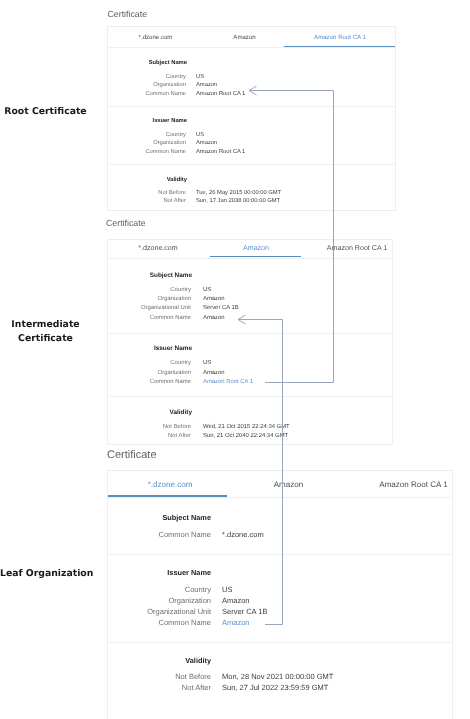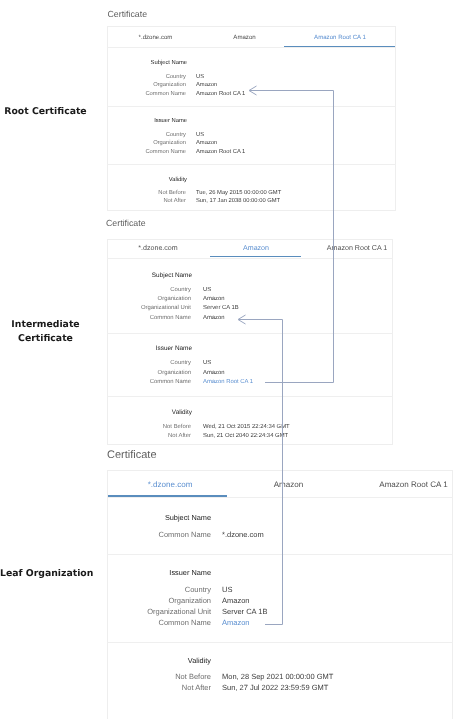--- a/index.html
+++ b/index.html
@@ -11,21 +11,21 @@
   .sidelabel{position:absolute;font-weight:bold;color:#1a1a1a;text-align:center;white-space:pre;
              font-family:"DejaVu Sans",sans-serif;}
 
   .certcap{position:absolute;color:#5f5f5f;white-space:nowrap;}
 
   .card{position:absolute;background:#fff;box-sizing:border-box;border:1px solid #eeeeee;}
   .tab{position:absolute;text-align:center;color:#4f4f4f;white-space:nowrap;transform:translateX(-50%);}
   .tab.active{color:#5b8fd0;}
   .tabunderline{position:absolute;background:#5a8dbd;}
   .divider{position:absolute;height:1px;background:#efefef;}
-  .sec-title{position:absolute;font-weight:normal;color:#212121;white-space:nowrap;text-align:right;line-height:1;}
+  .sec-title{position:absolute;font-weight:bold;color:#212121;white-space:nowrap;text-align:right;line-height:1;}
   .k{position:absolute;text-align:right;color:#6f6f6f;white-space:nowrap;line-height:1;}
   .v{position:absolute;text-align:left;color:#3b3b3b;white-space:nowrap;line-height:1;}
   .v.link{color:#5b8fd0;}
   svg.arrows{position:absolute;left:0;top:0;pointer-events:none;z-index:5;}
 </style>
 </head>
 <body>
 
 <div class="stage">
   <svg class="arrows" width="470" height="719" viewBox="0 0 470 719">
@@ -111,21 +111,21 @@
       <div class="v" style="left: 222px; top: 585.6px; font-size: 7.5px;">US</div>
       <div class="k" style="left: 0px; width: 211px; top: 596.8px; font-size: 7.5px;">Organization</div>
       <div class="v" style="left: 222px; top: 596.8px; font-size: 7.5px;">Amazon</div>
       <div class="k" style="left: 0px; width: 211px; top: 608px; font-size: 7.5px;">Organizational Unit</div>
       <div class="v" style="left: 222px; top: 608px; font-size: 7.5px;">Server CA 1B</div>
       <div class="k" style="left: 0px; width: 211px; top: 619.2px; font-size: 7.5px;">Common Name</div>
       <div class="v link" style="left: 222px; top: 619.2px; font-size: 7.5px;">Amazon</div>
       <div class="divider" style="left: 107px; top: 641.5px; width: 346px;"></div>
       <div class="sec-title" style="left: 0px; width: 211px; top: 656.8px; font-size: 7.35px;">Validity</div>
       <div class="k" style="left: 0px; width: 211px; top: 673.4px; font-size: 7.5px;">Not Before</div>
-      <div class="v" style="left: 222px; top: 673.4px; font-size: 7.5px;">Mon, 28 Sep 2021 00:00:00 GMT</div>
+      <div class="v" style="left: 222px; top: 673.4px; font-size: 7.5px;">Mon, 28 Nov 2021 00:00:00 GMT</div>
       <div class="k" style="left: 0px; width: 211px; top: 684.1px; font-size: 7.5px;">Not After</div>
       <div class="v" style="left: 222px; top: 684.1px; font-size: 7.5px;">Sun, 27 Jul 2022 23:59:59 GMT</div>
       <div class="sidelabel" style="left: 0px; top: 104.5px; width: 91px; font-size: 9.3px; line-height: 14.5px;">Root Certificate</div>
       <div class="sidelabel" style="left: 0px; top: 317.5px; width: 91px; font-size: 9.3px; line-height: 14.5px;">Intermediate
 Certificate</div>
       <div class="sidelabel" style="left: 0px; top: 566.5px; width: 91px; font-size: 9.3px; line-height: 14.5px;">Leaf Organization</div>
     </div>
 </div>
 
 </body></html>

